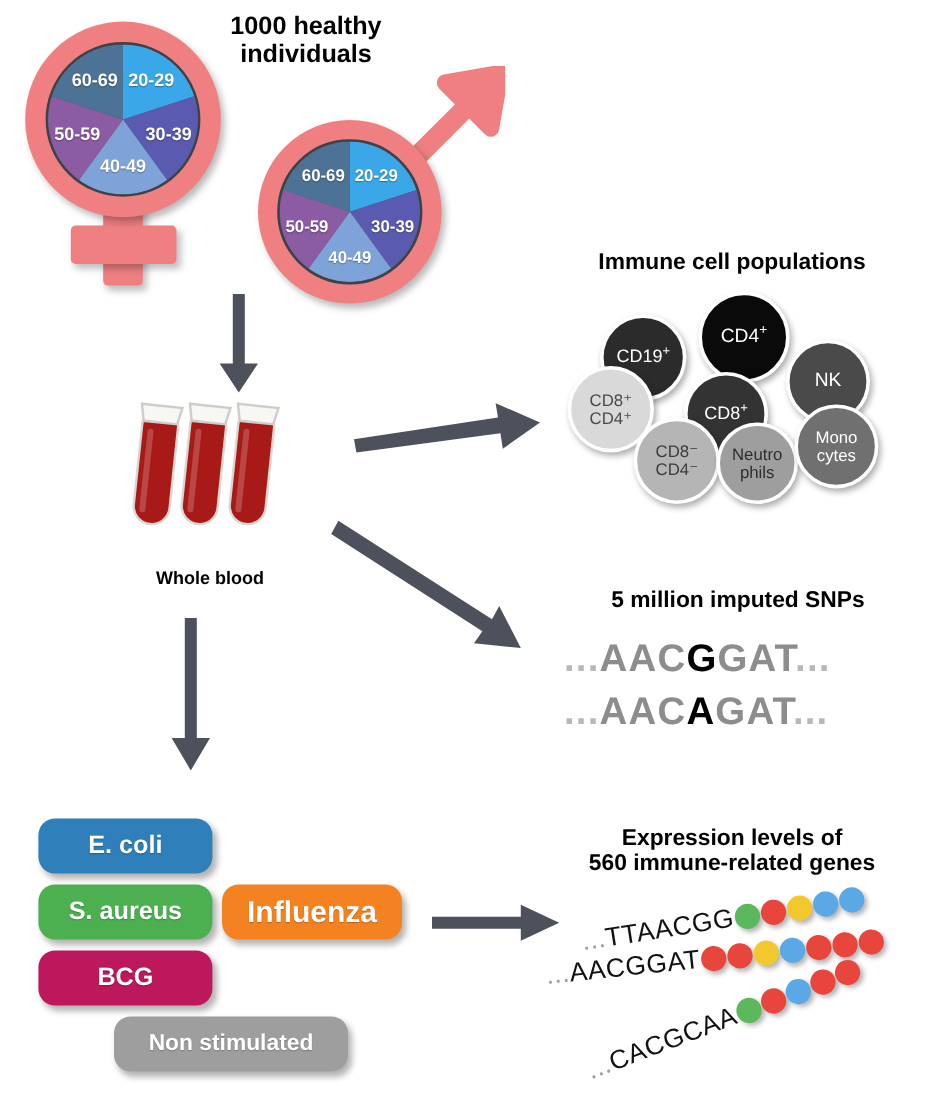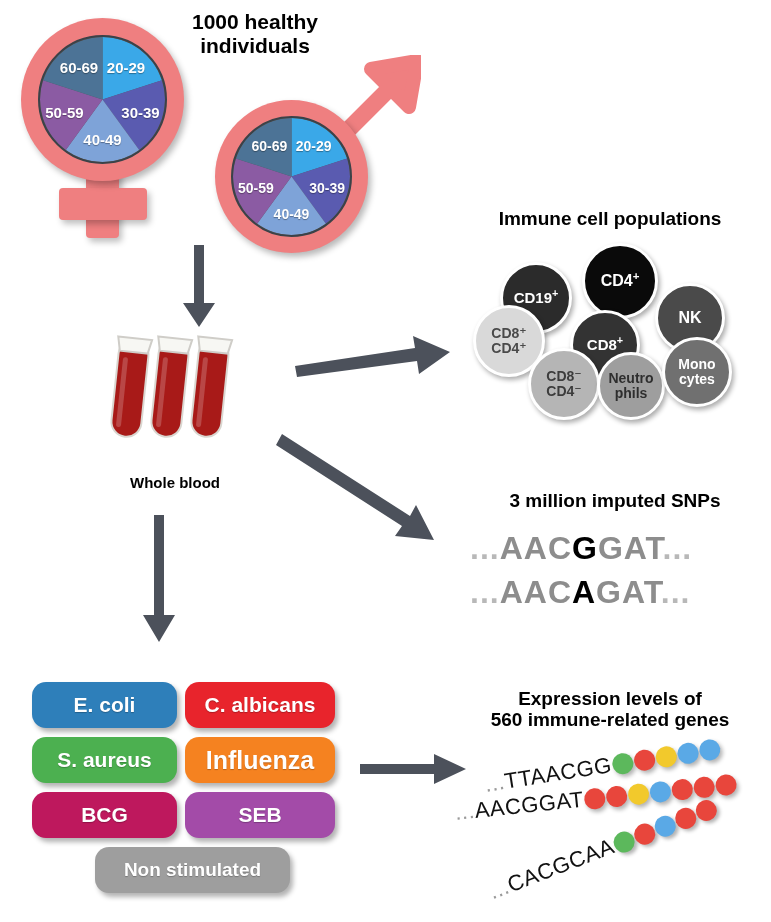--- a/index.html
+++ b/index.html
@@ -24,21 +24,21 @@
   .fem-stem{position:absolute;background:#ef7f80;border-radius:4px;
             box-shadow:3px 4px 6px rgba(0,0,0,.25);}
   .male-arrow{position:absolute;}
 
   
   .arrow svg{display:block;overflow:visible;}
 
   
   .cell{position:absolute;border-radius:50%;border:3px solid #ffffff;
         box-sizing:border-box;display:flex;align-items:center;
-        justify-content:center;text-align:center;font-weight:bold;
+        justify-content:center;text-align:center;font-weight:normal;
         line-height:1.04;box-shadow:2px 3px 5px rgba(0,0,0,.33);}
   .cell sup{font-size:.72em;vertical-align:super;line-height:0;}
 
   
   .snp-row{position:absolute;white-space:nowrap;font-weight:bold;
            font-family:"Liberation Sans","DejaVu Sans",sans-serif;}
   .snp-row .dim{color:#b8b8b8;}
   .snp-row .mid{color:#8d8d8d;}
   .snp-row .hot{color:#000;}
 
@@ -177,51 +177,45 @@
       <span>Mono<br>cytes</span>
     </div>
   </div>
 
 <div class="abs arrow" style="left:282px;top:430px;">
   <svg width="175" height="115">
     <path d="M0 4 L128 86 L134 75 L152 110 L113 106 L120 96 L-6 15 Z" fill="#4c515b"></path>
   </svg>
 </div>
 
-<div class="abs heading nosel" style="left:460px;top:490px;width:310px;font-size:19px;">3 million imputed SNPs</div>
+<div class="abs heading nosel" style="left:460px;top:490px;width:310px;font-size:19px;">5 million imputed SNPs</div>
 <div class="abs" id="snp-block" style="left:470px;top:530px;width:290px;height:90px;">
     <div class="snp-row" style="left: 0px; top: 0px; font-size: 32px; letter-spacing: 1px;"><span class="dim">...</span><span class="mid">AAC</span><span class="hot">G</span><span class="mid">GAT</span><span class="dim">...</span></div>
     <div class="snp-row" style="left: 0px; top: 44px; font-size: 32px; letter-spacing: 1px;"><span class="dim">...</span><span class="mid">AAC</span><span class="hot">A</span><span class="mid">GAT</span><span class="dim">...</span></div>
   </div>
 
 <div class="abs arrow" style="left:140px;top:515px;">
   <svg width="40" height="130">
     <path d="M14 0 h10 v100 h11 L19 127 L3 100 h11 Z" fill="#4c515b"></path>
   </svg>
 </div>
 
 <div class="abs" id="stim-block" style="left:0;top:0;width:771px;height:922px;
      pointer-events:none;">
     <div class="pill" style="left: 32px; top: 682px; width: 145px; height: 46px; background: rgb(46, 127, 186); font-size: 21px;">
       <span>E. coli</span>
     </div>
-    <div class="pill" style="left: 185px; top: 682px; width: 150px; height: 46px; background: rgb(232, 36, 44); font-size: 21px;">
-      <span>C. albicans</span>
-    </div>
     <div class="pill" style="left: 32px; top: 737px; width: 145px; height: 46px; background: rgb(76, 176, 80); font-size: 21px;">
       <span>S. aureus</span>
     </div>
     <div class="pill" style="left: 185px; top: 737px; width: 150px; height: 46px; background: rgb(245, 130, 32); font-size: 25px;">
       <span>Influenza</span>
     </div>
     <div class="pill" style="left: 32px; top: 792px; width: 145px; height: 46px; background: #be185d; font-size: 21px;">
       <span>BCG</span>
-    </div>
-    <div class="pill" style="left: 185px; top: 792px; width: 150px; height: 46px; background: rgb(163, 75, 168); font-size: 21px;">
-      <span>SEB</span>
     </div>
     <div class="pill" style="left: 95px; top: 847px; width: 195px; height: 46px; background: rgb(158, 158, 158); font-size: 19px;">
       <span>Non stimulated</span>
     </div>
   </div>
 
 <div class="abs arrow" style="left:360px;top:752px;">
   <svg width="110" height="36">
     <path d="M0 12 h74 V2 L106 17 L74 32 V22 H0 Z" fill="#4c515b"></path>
   </svg>

